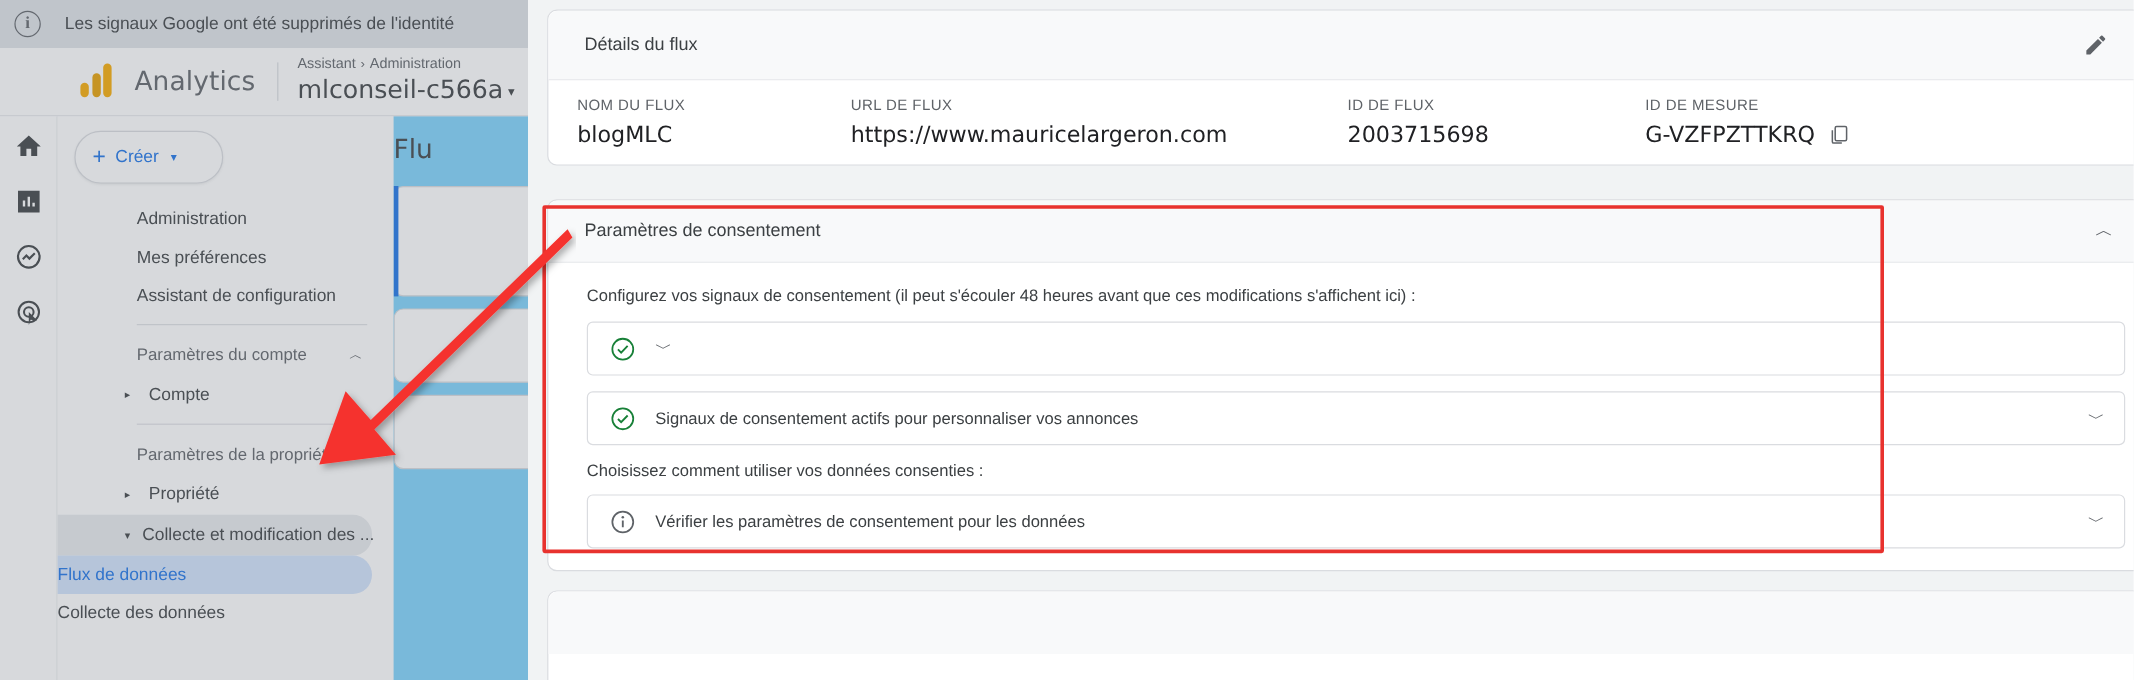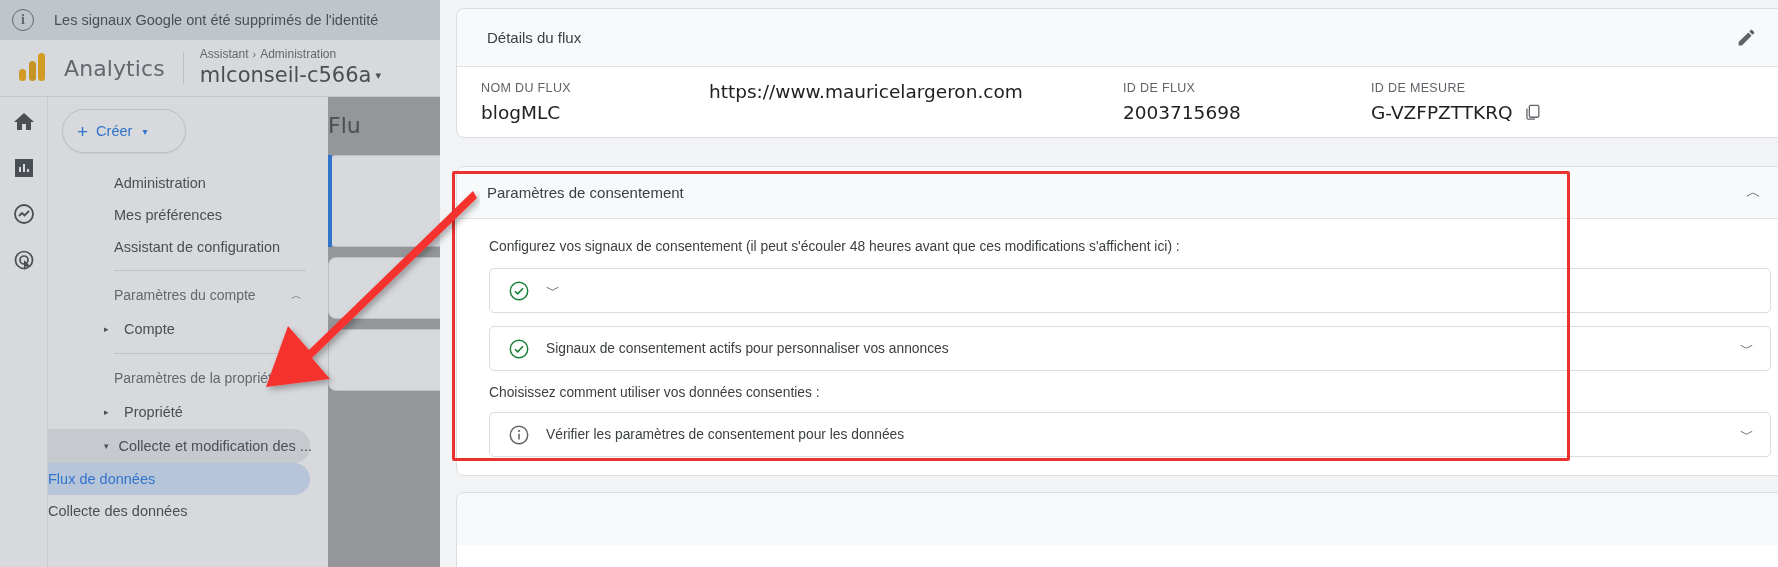--- a/index.html
+++ b/index.html
@@ -47,20 +47,21 @@
     font-size: 14.5px; color: #3c4043;
     white-space: nowrap;
   }
 
   #ga-header {
     position: absolute; left: 0; top: 40px;
     width: 440px; height: 57px;
     background: #ffffff;
     display: flex; align-items: center;
     border-bottom: 1px solid #e4e6e9;
+    padding-left: 48px;
   }
   #ga-logo {
     width: 64px; display: flex; align-items: flex-end;
     justify-content: center; height: 30px; gap: 2.5px;
     padding-bottom: 2px;
   }
   #ga-logo i { display: block; width: 7px; border-radius: 3.5px; }
   #ga-logo i.b1 { height: 12px; background: #f9ab00; }
   #ga-logo i.b2 { height: 20px; background: #e8a000; }
   #ga-logo i.b3 { height: 28px; background: #f9ab00; }
@@ -139,21 +140,21 @@
     white-space: nowrap;
   }
   .nav-leaf.sel {
     background: #d2e3fc; color: #1a73e8;
     border-radius: 0 16px 16px 0; margin-right: 18px;
   }
   .nav-sub.open { background: #e8eaed; border-radius: 0 16px 16px 0; margin-right: 18px; }
 
   #content-peek {
     position: absolute; left: 328px; top: 97px;
-    width: 112px; height: 470px; background: #a3a3a3;
+    width: 112px; height: 470px; background: #7dd3fc;
     overflow: hidden;
   }
   #peek-title {
     position: absolute; left: 0; top: 16px;
     font-size: 22px; color: #3c4043; white-space: nowrap;
     font-family: "DejaVu Sans", sans-serif;
   }
   .peek-card {
     position: absolute; left: 0; width: 200px;
     background: #fff; border: 1px solid #dadce0; border-radius: 8px;
@@ -408,20 +409,21 @@
               <path d="M3 17.25V21h3.75L17.81 9.94l-3.75-3.75L3 17.25zM20.71 7.04a1 1 0 0 0 0-1.41l-2.34-2.34a1 1 0 0 0-1.41 0l-1.83 1.83 3.75 3.75 1.83-1.83z"></path>
             </svg>
         </div>
       </div>
       <div id="stream-body">
         <div class="field" id="f-name">
           <div class="field-label">NOM DU FLUX</div>
           <div class="field-value">blogMLC</div>
         </div>
         <div class="field" id="f-url">
+          <div class="field-label">URL DE FLUX</div>
           <div class="field-value">https://www.mauricelargeron.com</div>
         </div>
         <div class="field" id="f-id">
           <div class="field-label">ID DE FLUX</div>
           <div class="field-value">2003715698</div>
         </div>
         <div class="field" id="f-meas">
           <div class="field-label">ID DE MESURE</div>
           <div class="field-value">
             <span>G-VZFPZTTKRQ</span>

